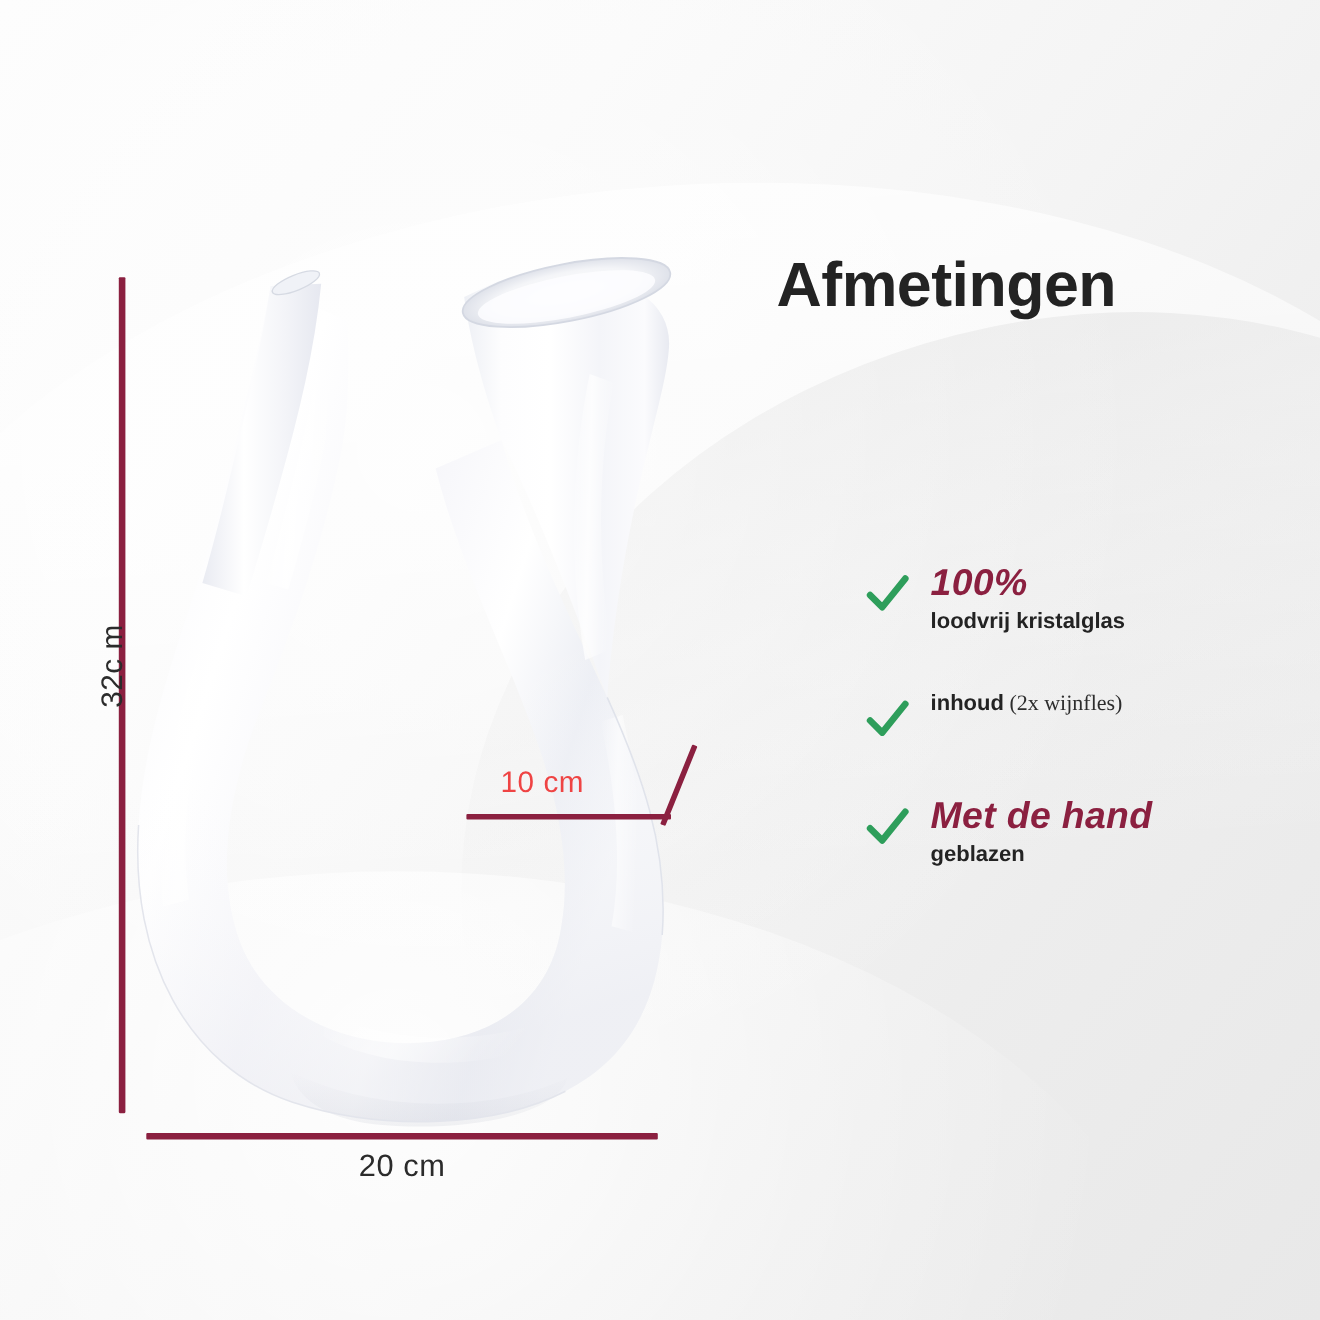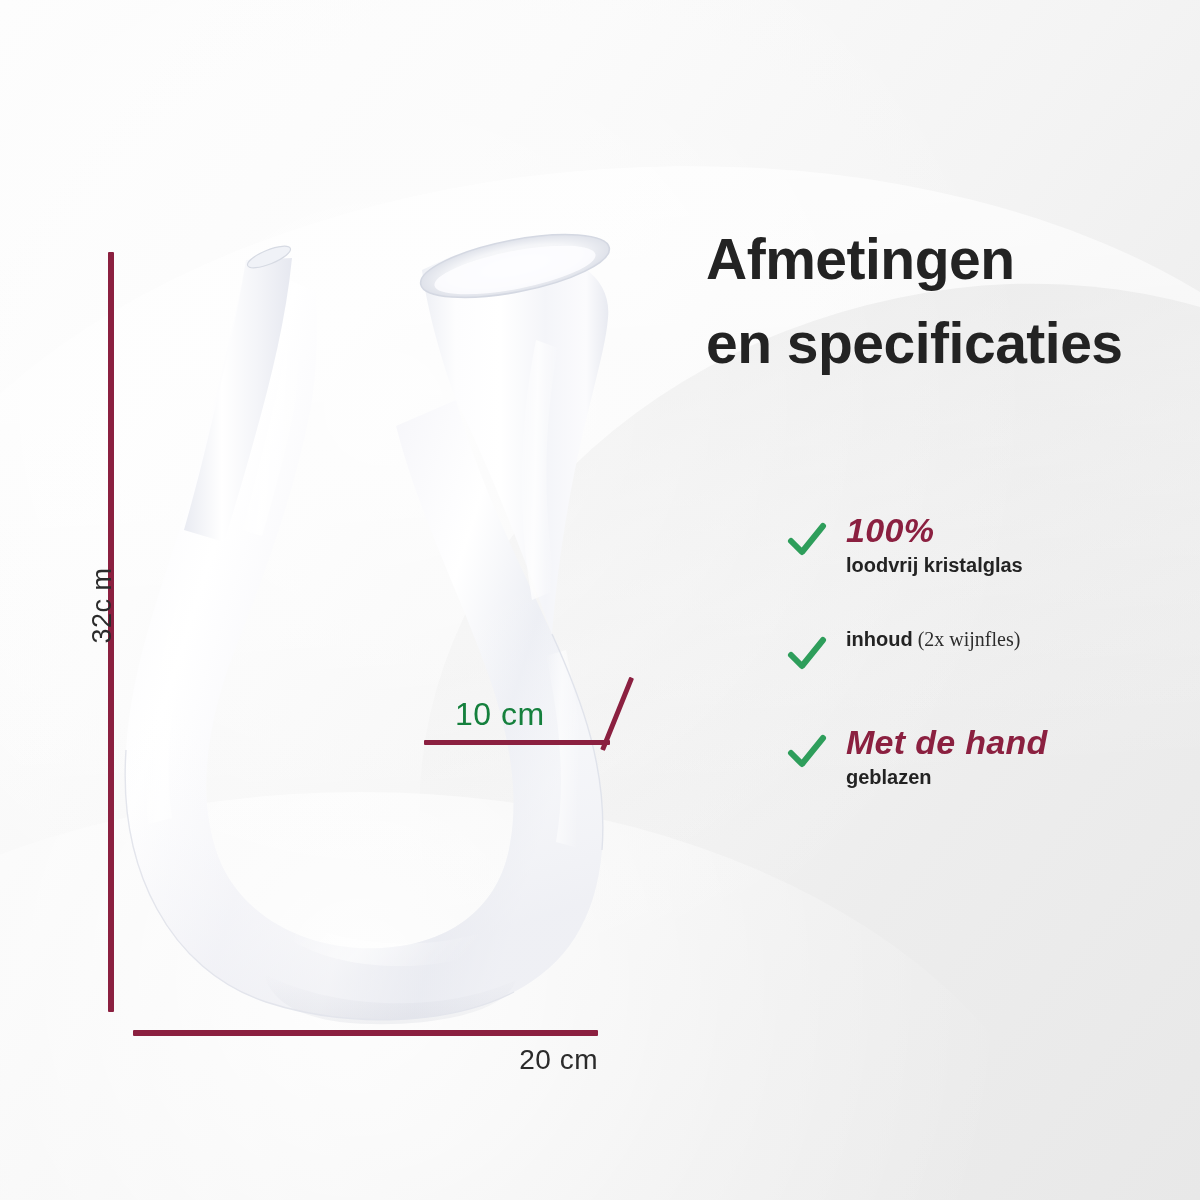--- a/index.html
+++ b/index.html
@@ -133,31 +133,31 @@
     font-size: 27px;
     color: #2b2b2b;
     letter-spacing: 0.5px;
     white-space: nowrap;
   }
   .label-width {
     position: absolute;
     left: 133px;
     top: 1044px;
     width: 465px;
-    text-align: right;
+    text-align: center;
     font-size: 28px;
     color: #2b2b2b;
     letter-spacing: 0.5px;
   }
   .label-depth {
     position: absolute;
     left: 455px;
     top: 696px;
-    font-size: 32px;
-    color: #15803d;
+    font-size: 27px;
+    color: #ef4444;
     letter-spacing: 0.5px;
     text-align: center;
   }
 
   
   .info-panel {
     position: absolute;
     left: 706px;
     top: 180px;
     width: 460px;
@@ -349,21 +349,20 @@
   <div class="measure-line measure-h-inner"></div>
   <div class="measure-diag"></div>
 
   <div class="label-height">32c m</div>
   <div class="label-width">20 cm</div>
   <div class="label-depth">10 cm</div>
 
   <div class="info-panel">
     <h1 class="headline">
       <span class="headline-line">Afmetingen</span>
-      <span class="headline-line">en specificaties</span>
     </h1>
   </div>
 
   <div class="feature-list">
 
     <div class="feature">
       <span class="check-icon">
         <svg viewBox="0 0 46 46" width="46" height="46">
           <path d="M7 25 L18 36 L39 10" fill="none" stroke="#2e9e5b" stroke-width="6" stroke-linecap="round" stroke-linejoin="round"></path>
         </svg>

